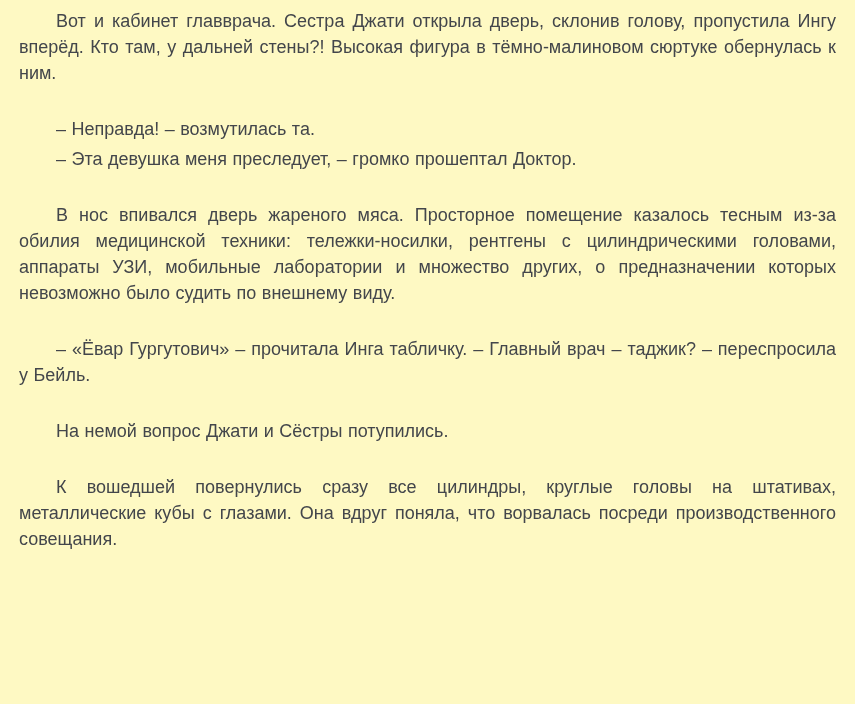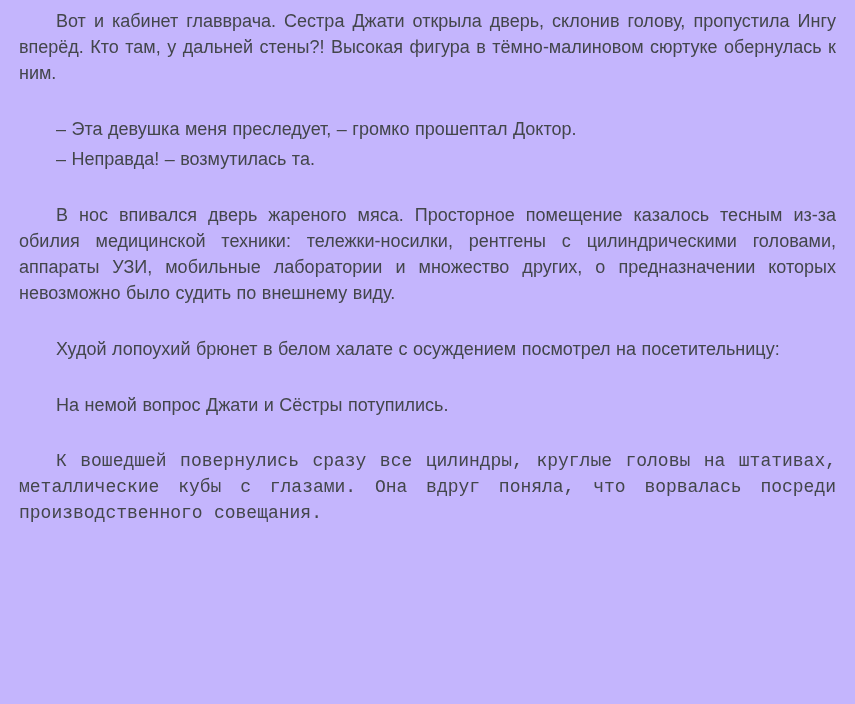--- a/index.html
+++ b/index.html
@@ -6,61 +6,60 @@
     margin: 0;
     padding: 0;
     background: #ffffff;
   }
   .page {
     position: relative;
     width: 855px;
     height: 704px;
     box-sizing: border-box;
     padding: 8px 19px 20px 19px;
-    background: #c4b5fd;
+    background: #fef9c3;
     overflow: hidden;
     font-family: "Liberation Sans", "DejaVu Sans", sans-serif;
     font-size: 18px;
     line-height: 26px;
     color: #43464b;
   }
   .group {
     margin: 0 0 30px 0;
   }
   .group:last-child {
     margin-bottom: 8px;
-    font-family: Liberation Mono, monospace;
   }
   .para {
     margin: 0 0 4px 0;
     text-align: justify;
     text-indent: 37px;
     word-spacing: 0.5px;
   }
   .para:last-child {
     margin-bottom: 0;
   }
 </style>
 </head>
 <body>
 
 <div class="page">
   <div id="content" style="color: rgb(67, 70, 75);">
       <div class="group">
         <p class="para">Вот и кабинет главврача. Сестра Джати открыла дверь, склонив голову, пропустила Ингу вперёд. Кто там, у дальней стены?! Высокая фигура в тёмно-малиновом сюртуке обернулась к ним.</p>
       </div>
       <div class="group">
+        <p class="para">– Неправда! – возмутилась та.</p>
         <p class="para">– Эта девушка меня преследует, – громко прошептал Доктор.</p>
-        <p class="para">– Неправда! – возмутилась та.</p>
       </div>
       <div class="group">
         <p class="para">В нос впивался дверь жареного мяса. Просторное помещение казалось тесным из-за обилия медицинской техники: тележки-носилки, рентгены с цилиндрическими головами, аппараты УЗИ, мобильные лаборатории и множество других, о предназначении которых невозможно было судить по внешнему виду.</p>
       </div>
       <div class="group">
-        <p class="para">Худой лопоухий брюнет в белом халате с осуждением посмотрел на посетительницу:</p>
+        <p class="para">– «Ёвар Гургутович» – прочитала Инга табличку. – Главный врач – таджик? – переспросила у Бейль.</p>
       </div>
       <div class="group">
         <p class="para">На немой вопрос Джати и Сёстры потупились.</p>
       </div>
       <div class="group">
         <p class="para">К вошедшей повернулись сразу все цилиндры, круглые головы на штативах, металлические кубы с глазами. Она вдруг поняла, что ворвалась посреди производственного совещания.</p>
       </div>
     </div>
 </div>
 

